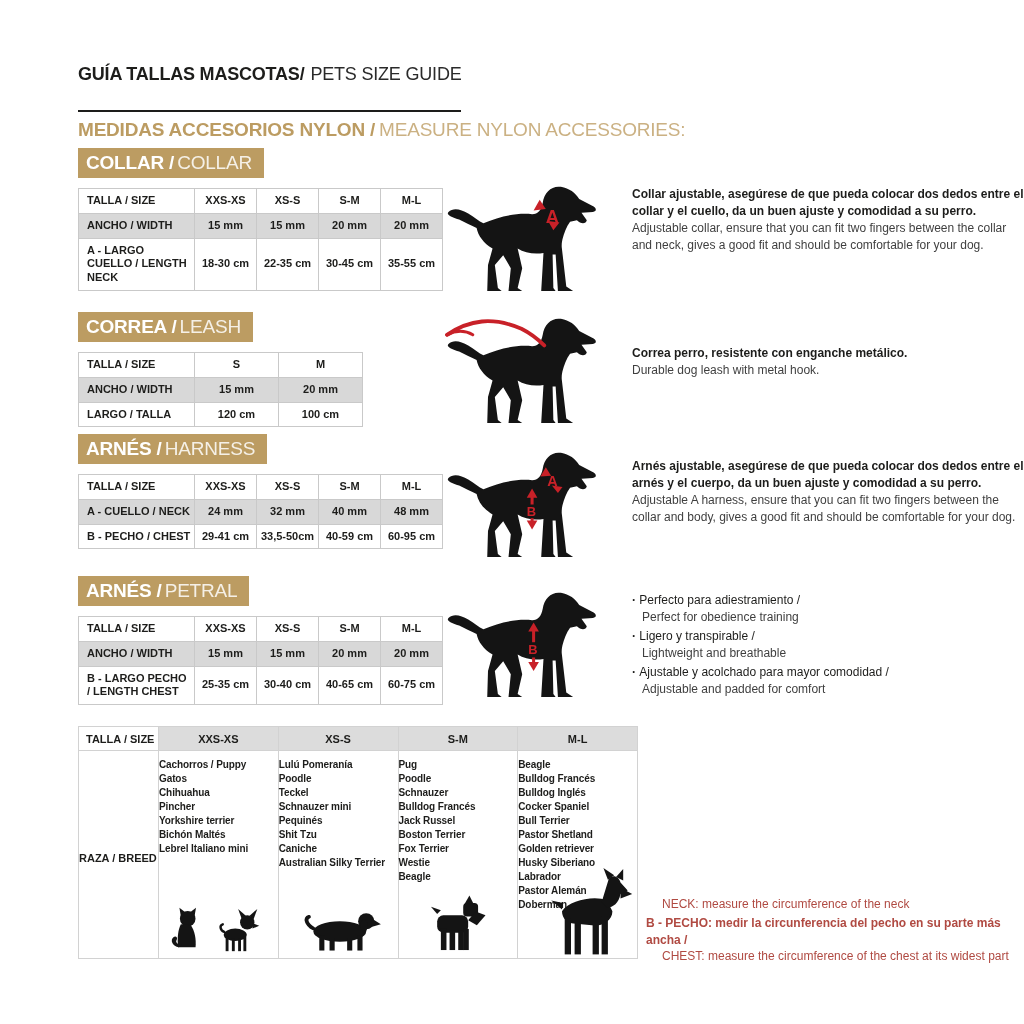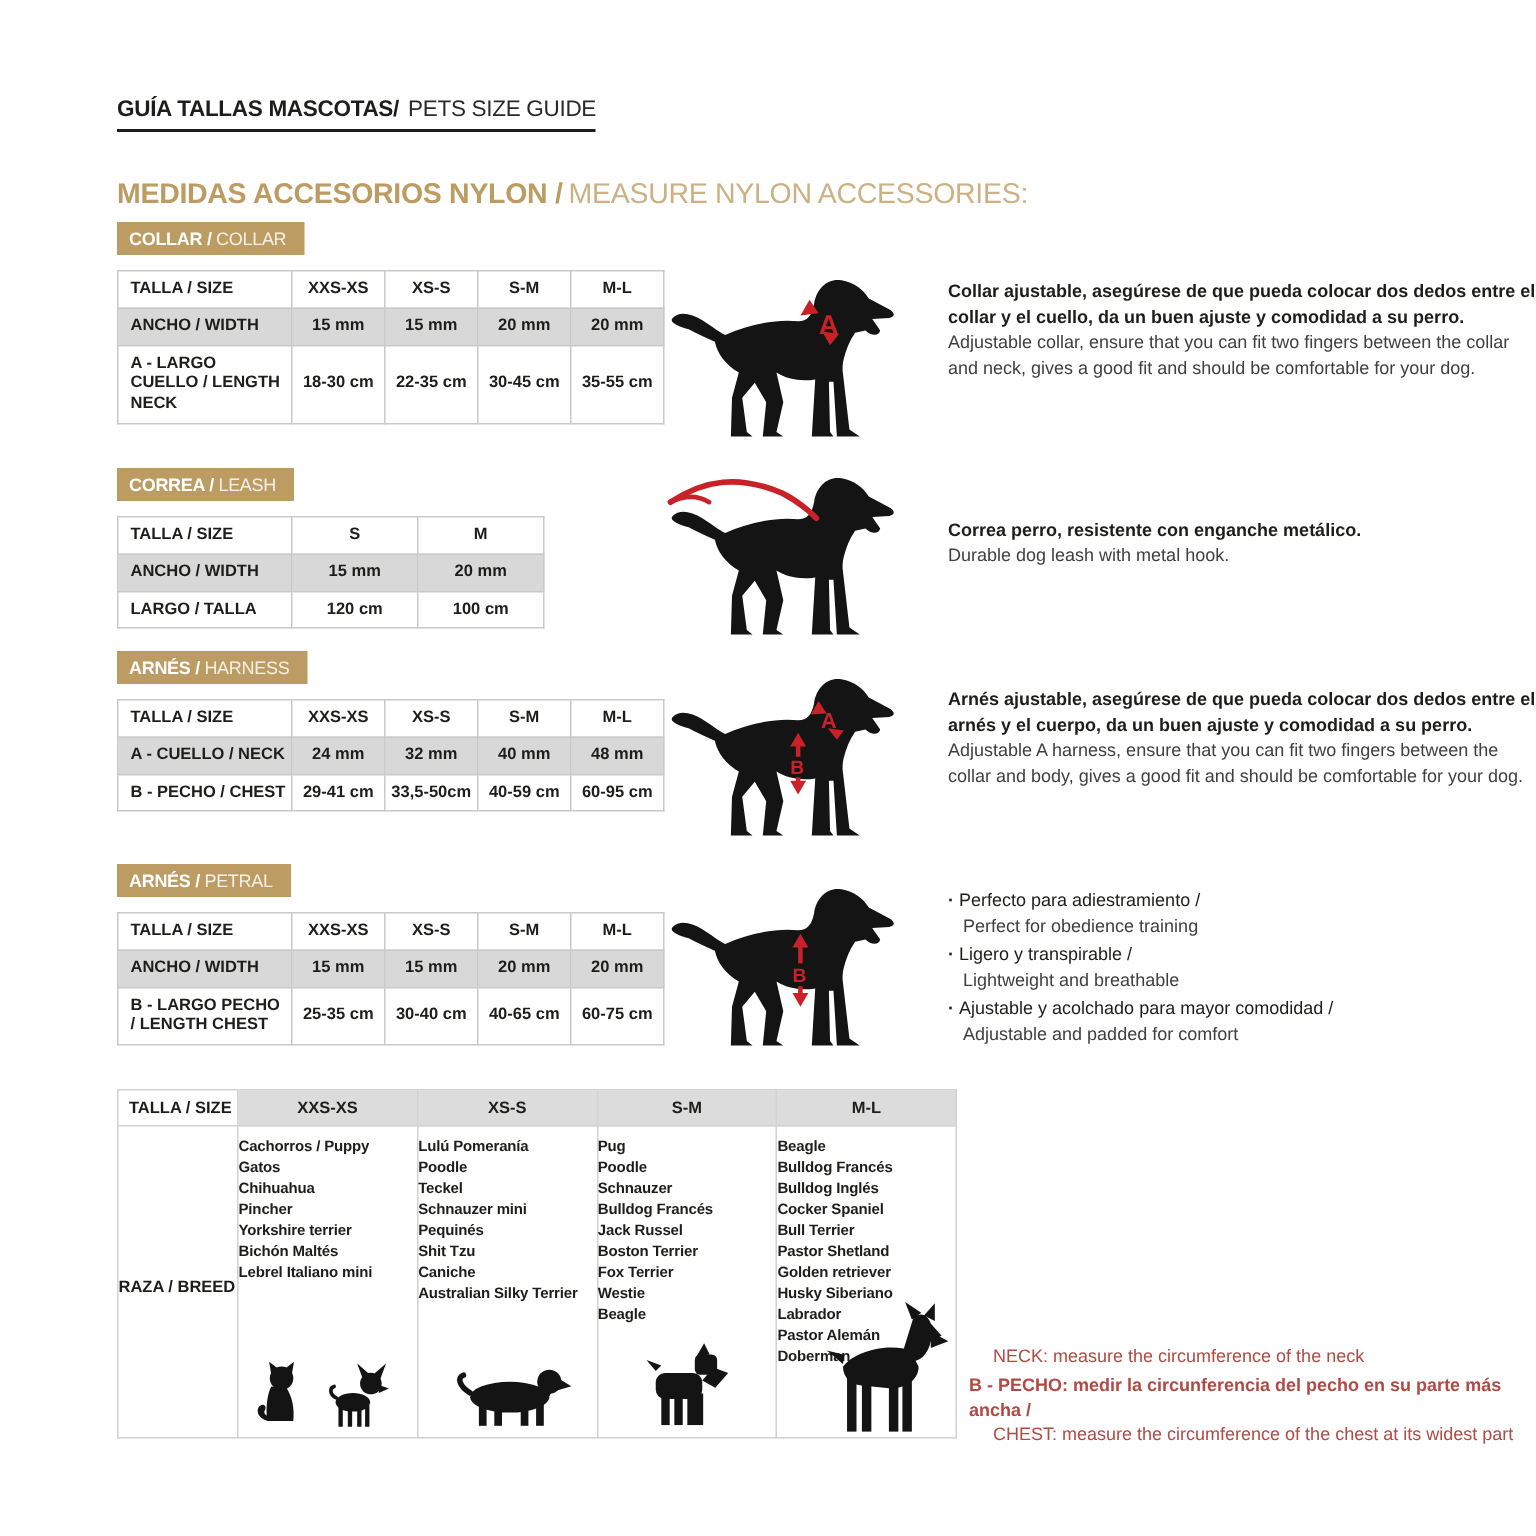--- a/index.html
+++ b/index.html
@@ -3,32 +3,32 @@
 <meta charset="utf-8">
 <style>
   :root{
     --tan:#BC9C62; --tan-light:#CBB183; --ink:#1d1d1b; --ink-soft:#3f3f3f;
     --shade:#D8D8D8; --hdr-shade:#DCDCDC; --line:#C9C9C9; --red:#C82128; --note:#B04A42;
     --black:#141414;
   }
   *{margin:0;padding:0;box-sizing:border-box;}
   html,body{width:1024px;height:1024px;background:#fff;font-family:"Liberation Sans",sans-serif;color:var(--ink);}
   
-  .title{position:absolute;left:78px;top:64px;font-size:15px;letter-spacing:-0.2px;
-         border-bottom:2px solid var(--ink);padding-bottom:5px;}
+  .title{position:absolute;left:78px;top:64px;font-size:18px;letter-spacing:-0.2px;
+         border-bottom:2px solid var(--ink);padding-bottom:25px;}
   .title .es{font-weight:700;}
   .title .en{font-weight:400;margin-left:6px;color:#2a2a2a;}
   .subtitle{position:absolute;left:78px;top:119px;font-size:19px;letter-spacing:-0.2px;}
   .subtitle .es{font-weight:700;color:var(--tan);}
   .subtitle .en{font-weight:400;color:var(--tan-light);margin-left:4px;}
   
   .section{position:absolute;left:0;width:1024px;height:150px;}
   .s1{top:148px}.s2{top:312px}.s3{top:434px}.s4{top:576px}
   .sec-left{position:absolute;left:78px;top:0;}
-  .badge{display:inline-block;background:var(--tan);color:#fff;font-size:12px;
+  .badge{display:inline-block;background:var(--tan);color:#fff;font-size:19px;
          padding:4px 12px 4px 8px;margin-bottom:10px;letter-spacing:-0.2px;}
   .badge .es{font-weight:700;}
   .badge .en{font-weight:400;opacity:.85;margin-left:3px;}
   table.spec{border-collapse:collapse;background:#fff;}
   .spec th,.spec td{border:1px solid var(--line);font-size:11px;font-weight:700;color:var(--ink);
         text-align:center;padding:5px 3px;line-height:1.25;}
   .spec .lab{text-align:left;padding-left:8px;}
   .spec tr.shaded td{background:var(--shade);}
   .spec col.c-lab{width:116px;} .spec col.c-val{width:62px;} .spec col.c-val-w{width:84px;}
   .dog{position:absolute;left:440px;}

